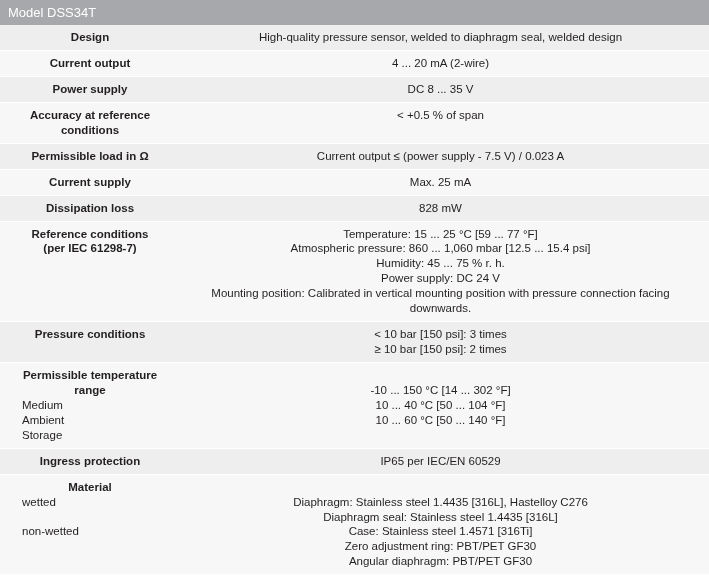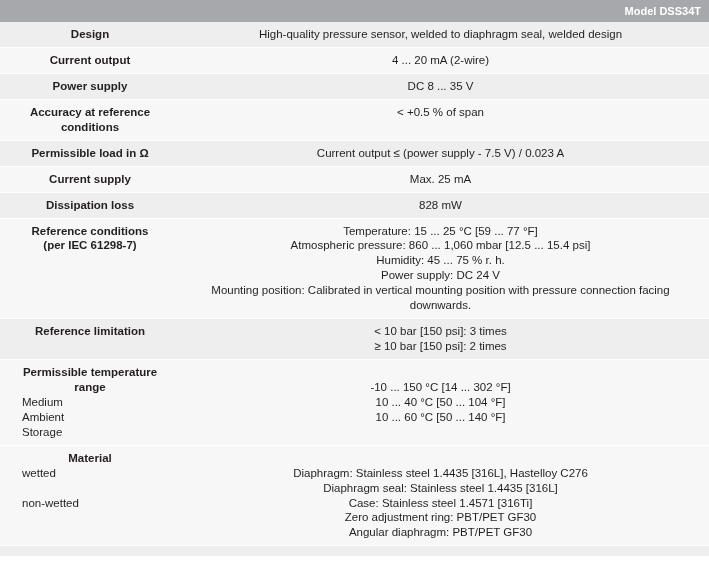--- a/index.html
+++ b/index.html
@@ -23,25 +23,24 @@
     width: 709px;
     border-collapse: collapse;
     table-layout: fixed;
   }
   table.spec col.c1 { width: 180px; }
   table.spec col.c2 { width: 529px; }
 
   tr.header-row td {
     background: #a6a8ab;
     color: #ffffff;
-    font-weight: bold;
-    font-size: 11px;
+    font-weight: normal;
+    font-size: 13px;
     padding: 5px 8px 5px 8px;
     border: none;
-    text-align: right;
   }
   td.label {
     vertical-align: top;
     font-weight: bold;
     padding: 5px 8px 5px 8px;
     line-height: 1.30;
   }
   td.value {
     vertical-align: top;
     padding: 5px 16px 5px 8px;
@@ -138,39 +137,47 @@
           <td class="value">
             <span class="line">Temperature: 15 ... 25 °C [59 ... 77 °F]</span>
             <span class="line">Atmospheric pressure: 860 ... 1,060 mbar [12.5 ... 15.4 psi]</span>
             <span class="line">Humidity: 45 ... 75 % r. h.</span>
             <span class="line">Power supply: DC 24 V</span>
             <span class="line">Mounting position: Calibrated in vertical mounting position with pressure connection facing downwards.</span>
           </td>
         </tr>
         <tr class="band-0">
           <td class="label">
-            <span class="line">Reference limitation</span>
+            <span class="line">Pressure conditions</span>
           </td>
           <td class="value">
             <span class="line">&lt; 10 bar [150 psi]: 3 times</span>
             <span class="line">≥ 10 bar [150 psi]: 2 times</span>
           </td>
         </tr>
         <tr class="band-1">
           <td class="label">
             <span class="line">Permissible temperature range</span>
             <span class="lbl-sub">Medium</span>
             <span class="lbl-sub">Ambient</span>
             <span class="lbl-sub">Storage</span>
           </td>
           <td class="value">
             <span class="line">&nbsp;</span>
             <span class="line">-10 ... 150 °C [14 ... 302 °F]</span>
             <span class="line">10 ... 40 °C [50 ... 104 °F]</span>
             <span class="line">10 ... 60 °C [50 ... 140 °F]</span>
+          </td>
+        </tr>
+        <tr class="band-0">
+          <td class="label">
+            <span class="line">Ingress protection</span>
+          </td>
+          <td class="value">
+            <span class="line">IP65 per IEC/EN 60529</span>
           </td>
         </tr>
         <tr class="band-1">
           <td class="label">
             <span class="line">Material</span>
             <span class="lbl-sub">wetted</span>
             <span class="lbl-sub">&nbsp;</span>
             <span class="lbl-sub">non-wetted</span>
           </td>
           <td class="value">

